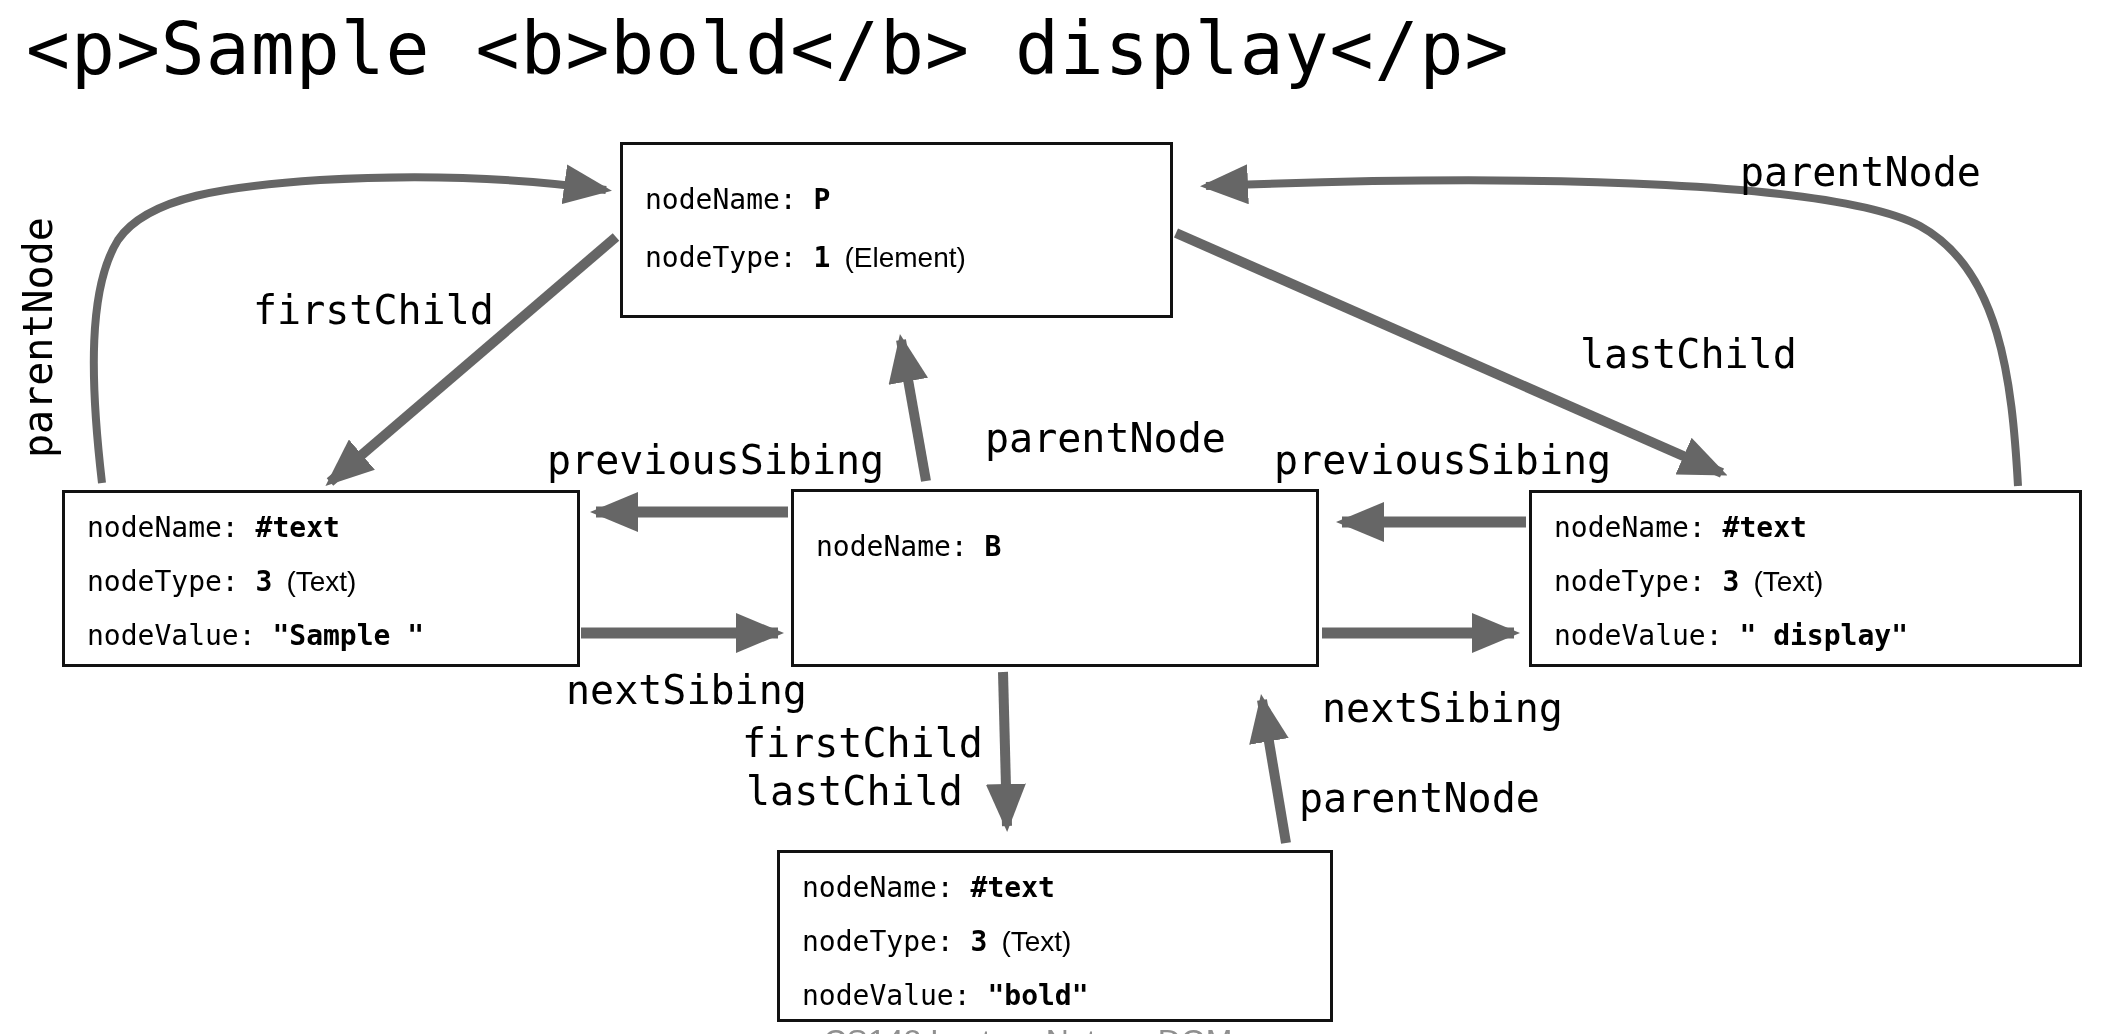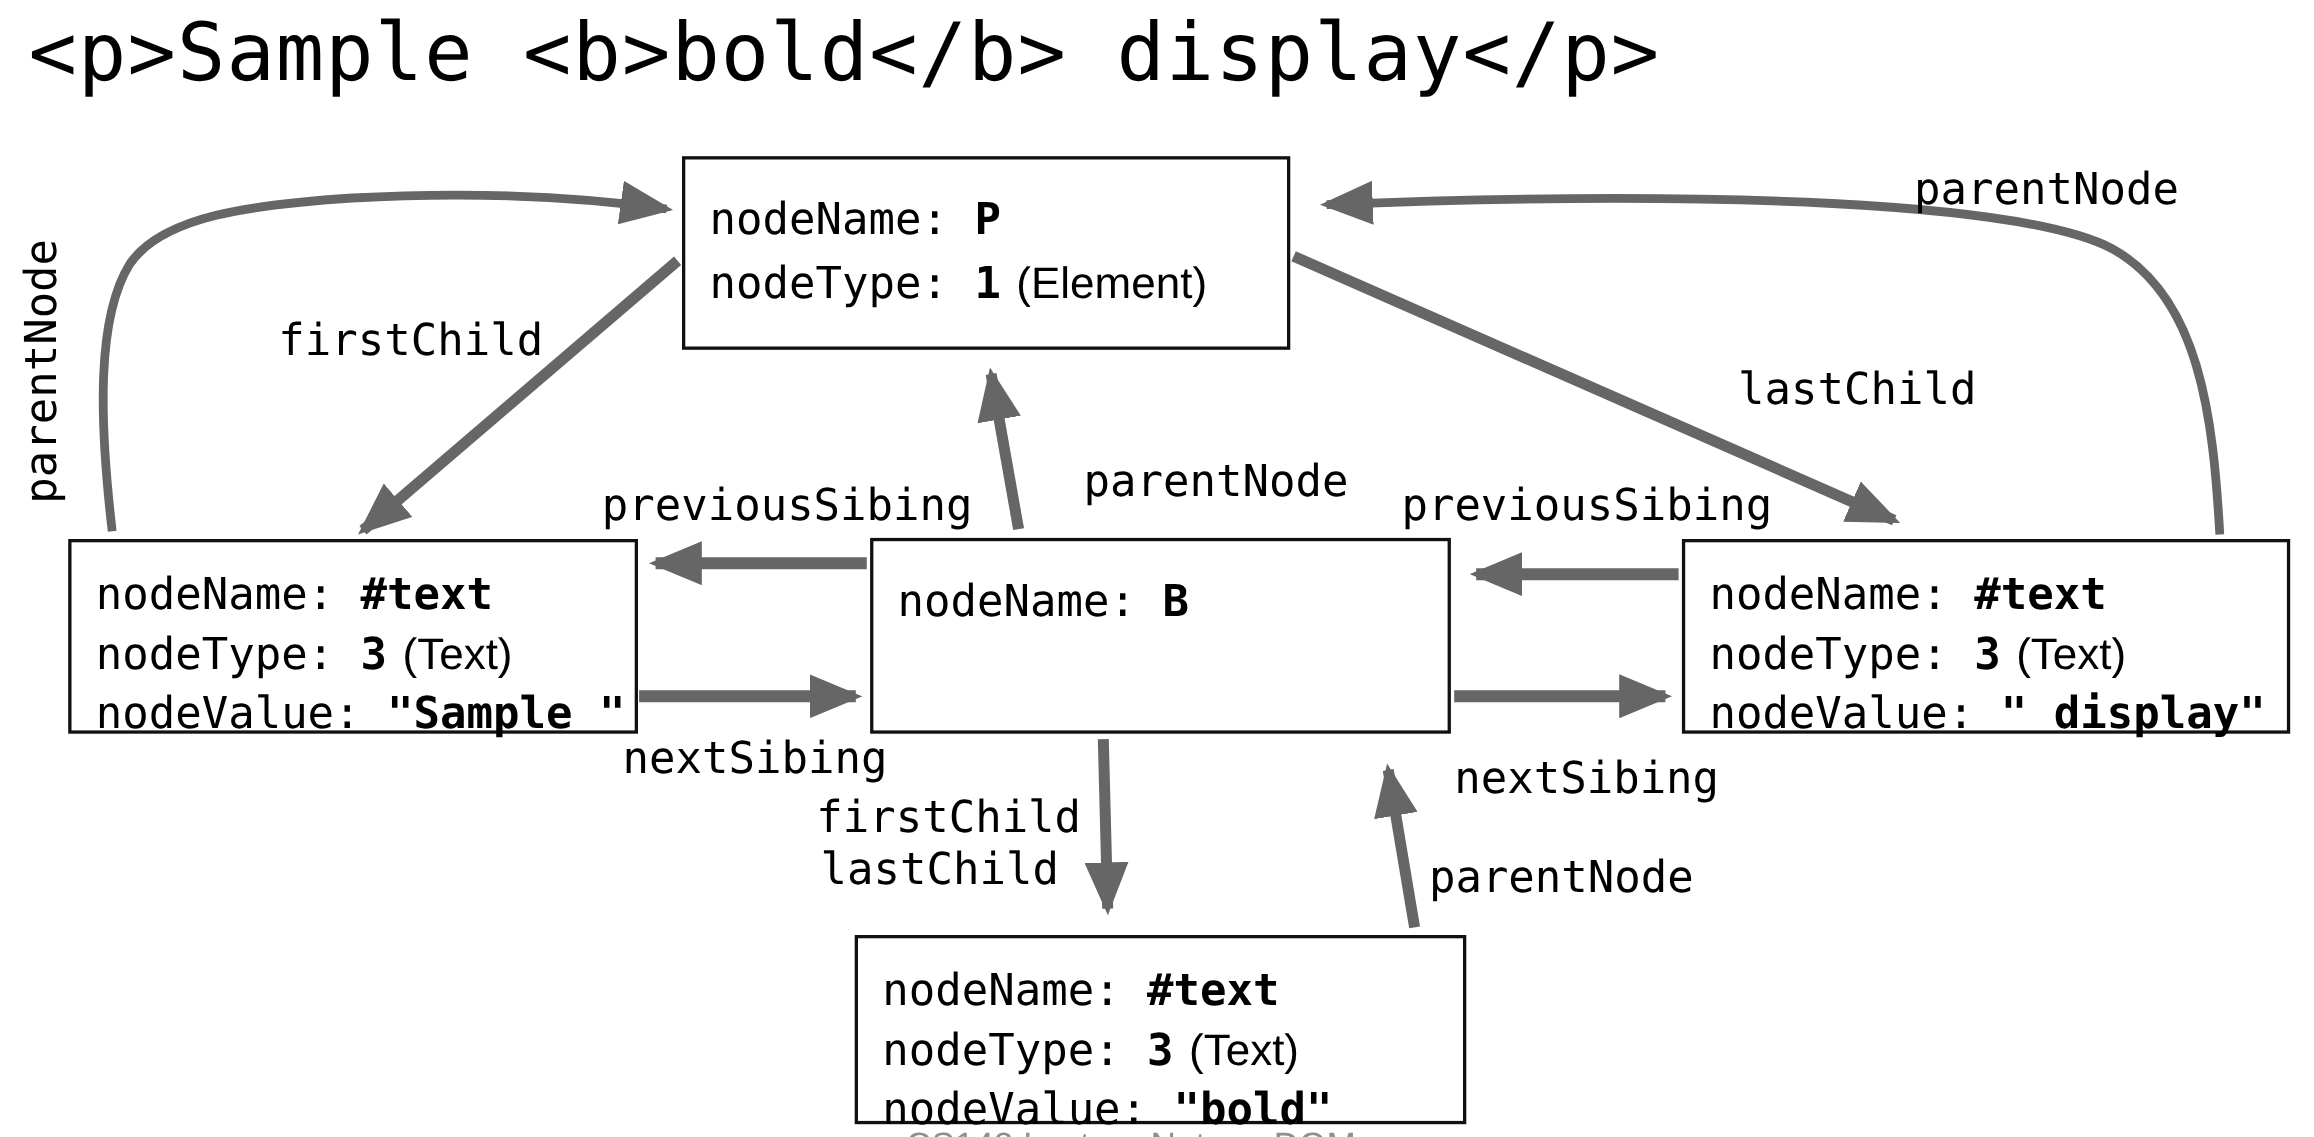--- a/index.html
+++ b/index.html
@@ -9,25 +9,25 @@
   }
   .title{
     position:absolute;left:26px;top:6px;
     font-size:73px;letter-spacing:1px;white-space:pre;color:#000;
   }
   .arrows{position:absolute;left:0;top:0;pointer-events:none;}
   .node{
     position:absolute;background:#ffffff;border:3px solid #111111;
     box-sizing:border-box;
   }
-  .node .row{font-size:40px;white-space:pre;}
+  .node .row{font-size:28px;white-space:pre;}
   .node.two .row{line-height:58px;}
   .node.three .row{line-height:54px;}
   .node.two{padding:26px 0 0 22px;}
-  .node.three{padding:21px 0 0 22px;}
+  .node.three{padding:8px 0 0 22px;}
   .val{font-weight:bold;}
   .sfx{font-family:Liberation Sans, sans-serif;margin-left:14px;}
   .edge-label{
     position:absolute;font-size:40px;line-height:48px;white-space:pre;color:#000;
   }
   #edge-parent-left-v{
     left:14px;top:458px;transform:rotate(-90deg);transform-origin:0 0;
   }
   #node-p{left:620px;top:142px;width:553px;height:176px;}
   #node-sample{left:62px;top:490px;width:518px;height:177px;}

